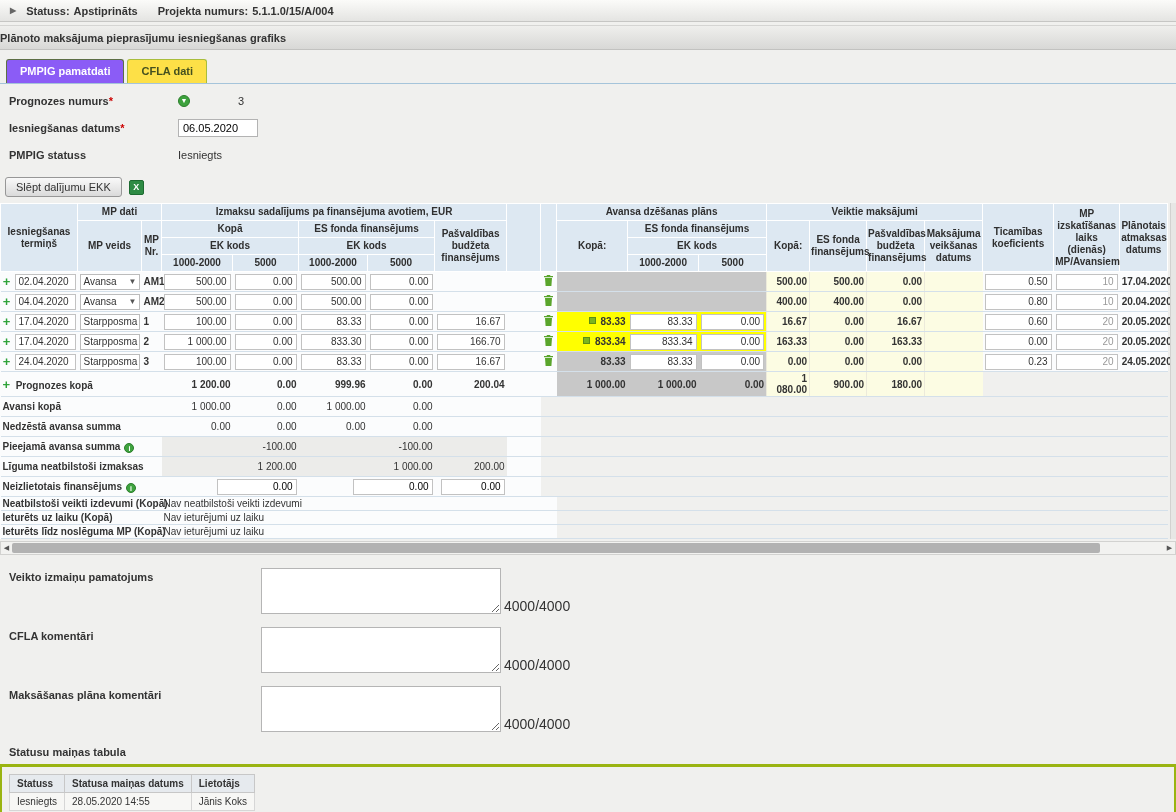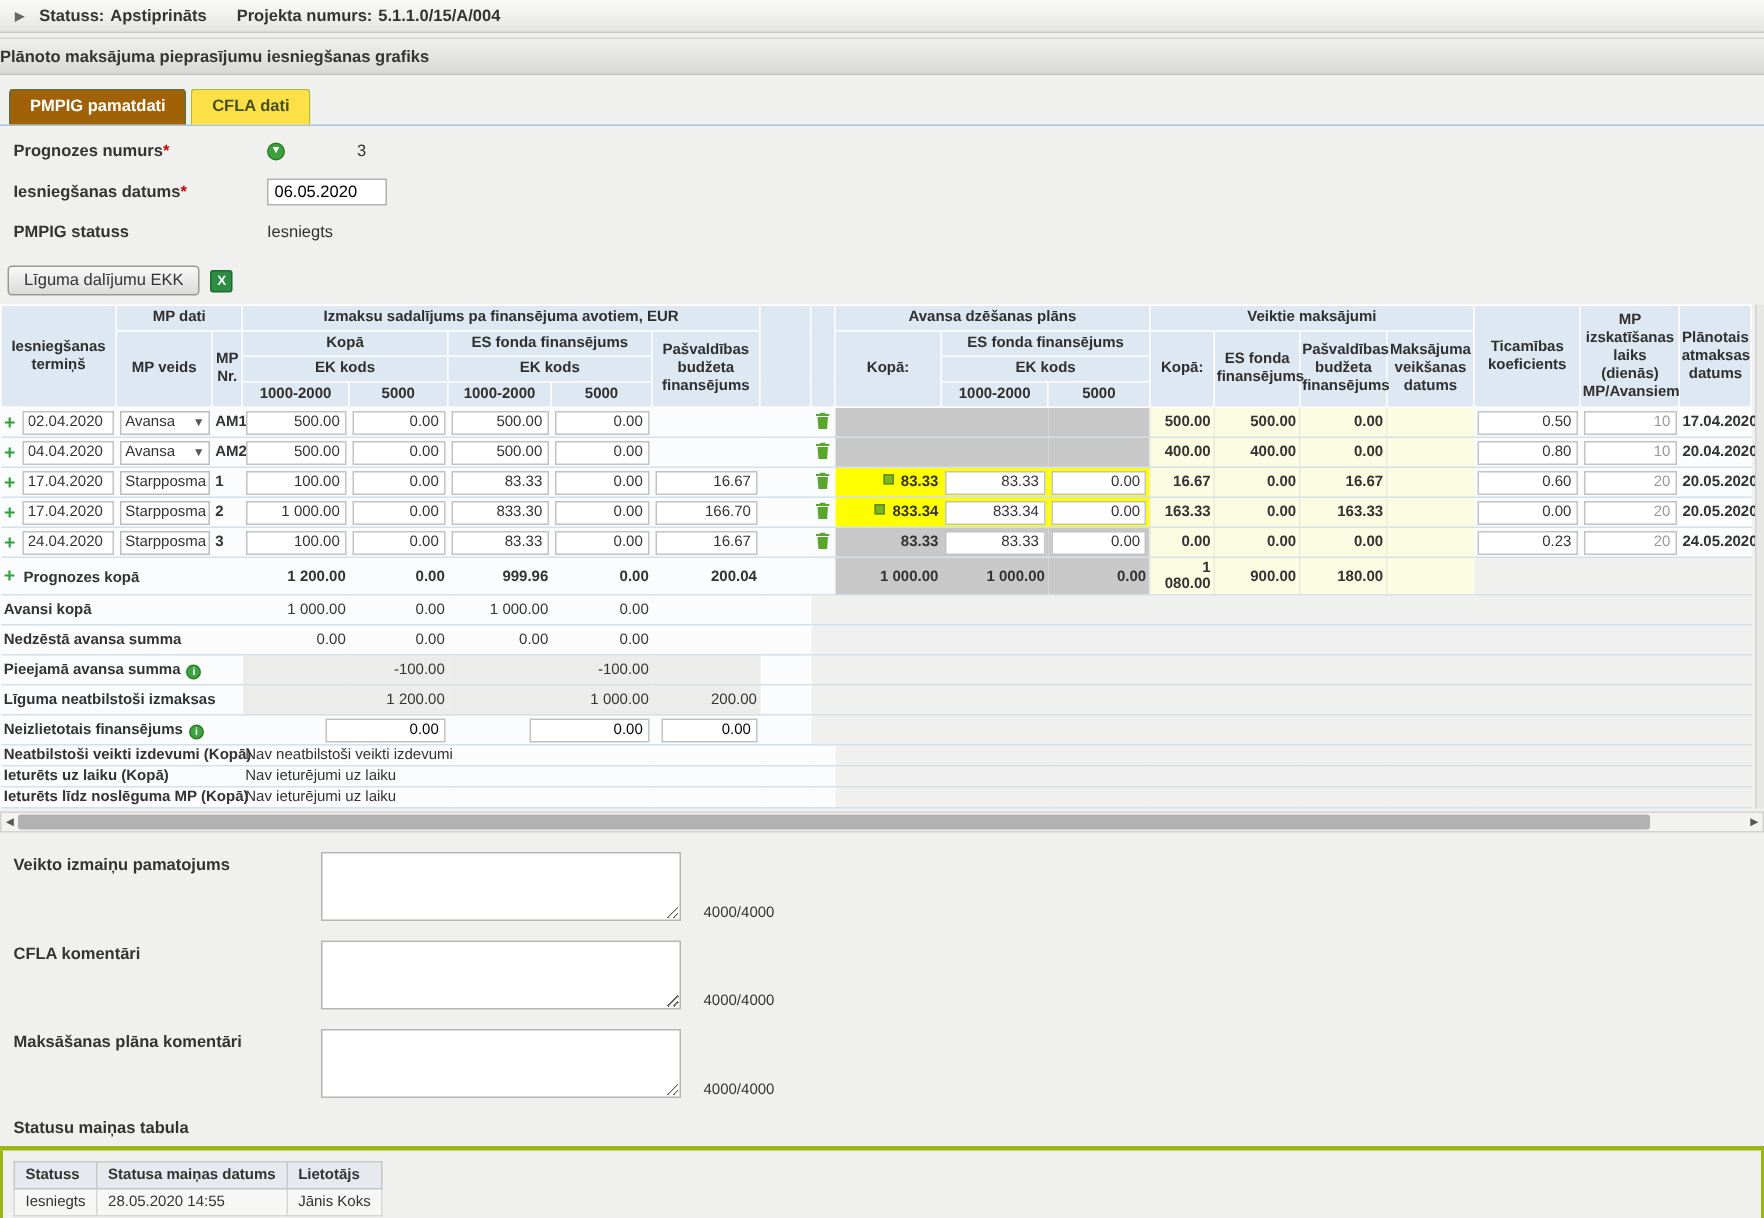--- a/index.html
+++ b/index.html
@@ -19,21 +19,21 @@
   .tb-pair { display:flex; gap:4px; }
   .tb-pair + .tb-pair { margin-left:14px; }
   .titlebar {
     margin-top:3px; height:25px; background:linear-gradient(#efefed,#d8d8d6);
     border-top:1px solid #d5d5d3; border-bottom:1px solid #c2c2c0;
     display:flex; align-items:center; font-weight:bold;
   }
   
   .tabs { display:flex; gap:3px; padding:9px 0 0 6px; height:33px; }
   .tab { padding:5px 13px 4px; font-weight:bold; border-radius:3px 3px 0 0; cursor:pointer; }
-  .tab.active { background:#a16207; color:#fff; border:1px solid #5d6f45; border-bottom:none; }
+  .tab.active { background:#8b5cf6; color:#fff; border:1px solid #5d6f45; border-bottom:none; }
   .tab.inactive { background:#fde047; color:#44501f; border:1px solid #a9bd3c; border-bottom:none; }
   .content { border-top:1px solid #a5c4da; padding-top:8px; }
   
   .form-row { display:flex; align-items:center; margin:0 0 9px 9px; min-height:18px;gap:43px; }
   .form-label { width:126px; font-weight:bold; }
   .red { color:#cc0000; }
   .gcircle {
     width:12px; height:12px; border-radius:50%; background:#3da23d; border:1px solid #2b7f2b;
     color:#fff; font-size:7px; line-height:10px; text-align:center; display:inline-block; margin-right:5px; cursor:pointer;
   }
@@ -94,25 +94,25 @@
   }
   
   .hscroll {
     width:1176px; height:14px; margin-top:2px; background:#f2f2f0; border:1px solid #d2d2d0;
     display:flex; align-items:center;
   }
   .hs-arrow { width:11px; font-size:7px; color:#555; text-align:center; cursor:pointer; }
   .hs-thumb { height:10px; width:1088px; background:#b2b2b2; border-radius:2px; cursor:grab; }
   .hs-gap { flex:1; }
   
-  .comment-row { display:flex; margin:13px 0 0 9px; }
+  .comment-row { display:flex; margin:13px 0 0 9px;gap:47px; }
   .comment-label { width:205px; font-weight:bold; padding-top:3px; }
   .ta-wrap { display:flex; align-items:flex-end; }
   textarea.ta { width:240px; height:46px; border:1px solid #b5b5b5; background:#fff; font:inherit; }
-  .counter { font-size:10px; margin-left:15px; }
+  .counter { font-size:14px; margin-left:3px; }
   
   .section-heading { font-weight:bold; margin:14px 0 6px 9px; }
   .greenline { height:3px; background:#9ab411; }
   .status-band { border-left:2px solid #9ab411; border-right:2px solid #9ab411; padding:7px 0 2px 7px; }
   table.stable { border-collapse:collapse; font-size:10px; }
   table.stable th { background:#e6eaee; border:1px solid #c7c7c7; padding:3px 7px; text-align:left; font-weight:bold; }
   table.stable td { background:#f7f7f5; border:1px solid #d6d6d6; padding:3px 7px; }
 </style>
 </head>
 <body>
@@ -147,21 +147,21 @@
   </div>
   <div class="form-row">
     <span class="form-label"><span>Iesniegšanas datums</span><span class="red">*</span></span>
     <input class="text-input" style="width: 80px;" value="06.05.2020">
   </div>
   <div class="form-row">
     <span class="form-label">PMPIG statuss</span>
     <span>Iesniegts</span>
   </div>
   <div class="ekk-row">
-    <button class="btn">Līguma dalījumu EKK</button>
+    <button class="btn">Slēpt dalījumu EKK</button>
     <span class="excel-icon">X</span>
   </div>
 
   <div class="table-wrap">
     <div class="vstrip"></div>
     <table class="main">
       <colgroup>
         <col style="width:12px">
           <col style="width:65px">
           <col style="width:64px">

